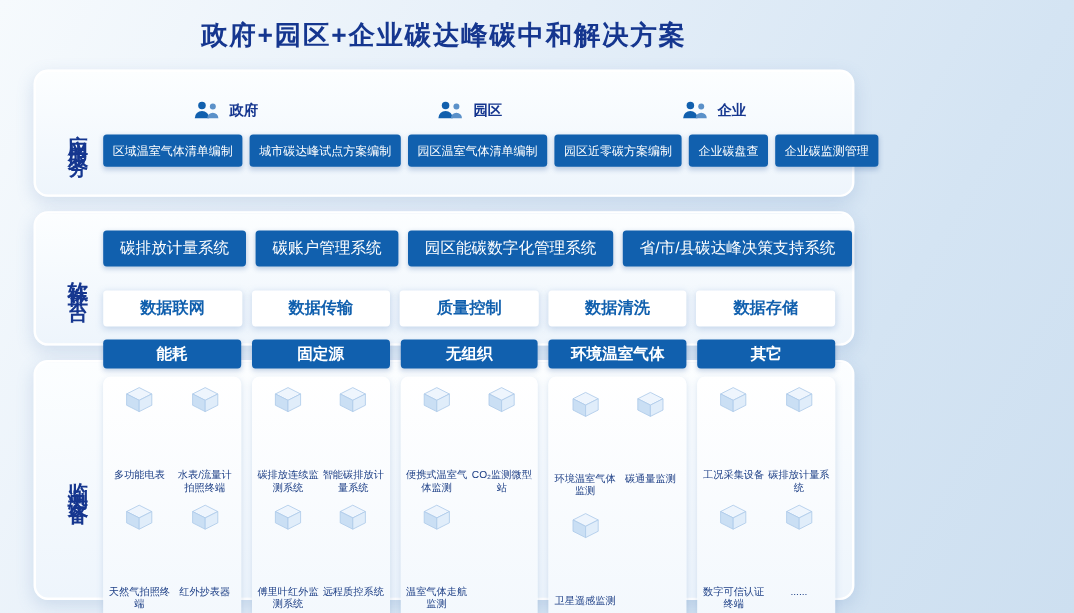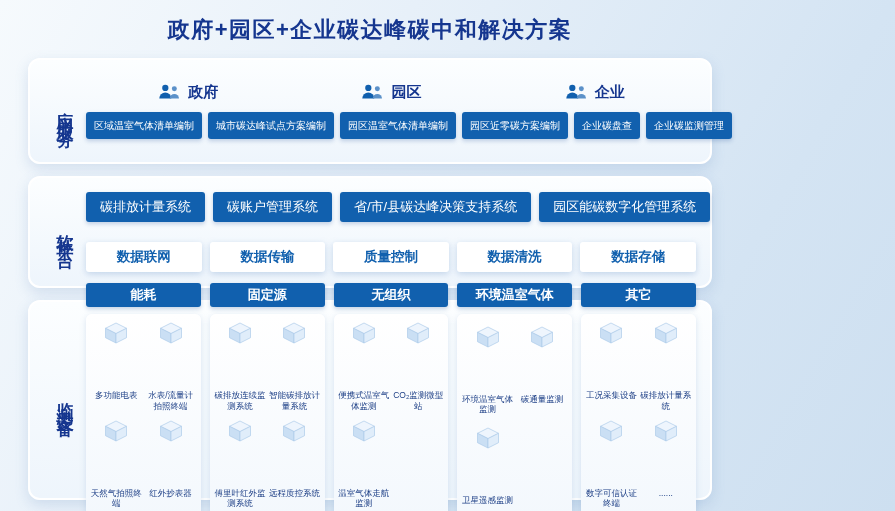--- a/index.html
+++ b/index.html
@@ -28,21 +28,21 @@
   .vlabel { width:42px; flex:none; display:flex; align-items:center; justify-content:center; }
   .vlabel span {
     writing-mode:vertical-rl; text-orientation:upright;
     font-weight:bold; color:#15368f; font-size:17px; letter-spacing:6px;
   }
   .content { flex:1; min-width:0; display:flex; flex-direction:column; justify-content:center; }
 
   
   .groups-row { display:flex; margin-bottom:10px; }
   .group { flex:1; display:flex; align-items:center; justify-content:center; gap:7px; }
-  .group-name { font-size:15px; font-weight:bold; color:#15368f; }
+  .group-name { font-size:12px; font-weight:bold; color:#15368f; }
   .people-icon { width:24px; height:19px; }
   .btn-row { display:flex; gap:6px; }
   .app-btn {
     flex:1 1 auto; height:27px; display:flex; align-items:center; justify-content:center;
     background:#1160ae; color:#ffffff; font-size:10px; border-radius:3px;
     white-space:nowrap; padding:0 8px;
     box-shadow:0 2px 4px rgba(30,80,150,0.25);
   }
 
   
@@ -136,22 +136,22 @@
   </section>
 
   <section class="panel panel-platform">
     <div class="vlabel">
       <span>软件平台</span>
     </div>
     <div class="content">
       <div class="sys-row">
         <div class="sys-btn">碳排放计量系统</div>
         <div class="sys-btn">碳账户管理系统</div>
+        <div class="sys-btn">园区能碳数字化管理系统</div>
         <div class="sys-btn">省/市/县碳达峰决策支持系统</div>
-        <div class="sys-btn">园区能碳数字化管理系统</div>
       </div>
       <div class="step-row">
         <div class="step-btn">数据联网</div>
         <div class="step-btn">数据传输</div>
         <div class="step-btn">质量控制</div>
         <div class="step-btn">数据清洗</div>
         <div class="step-btn">数据存储</div>
       </div>
     </div>
   </section>

